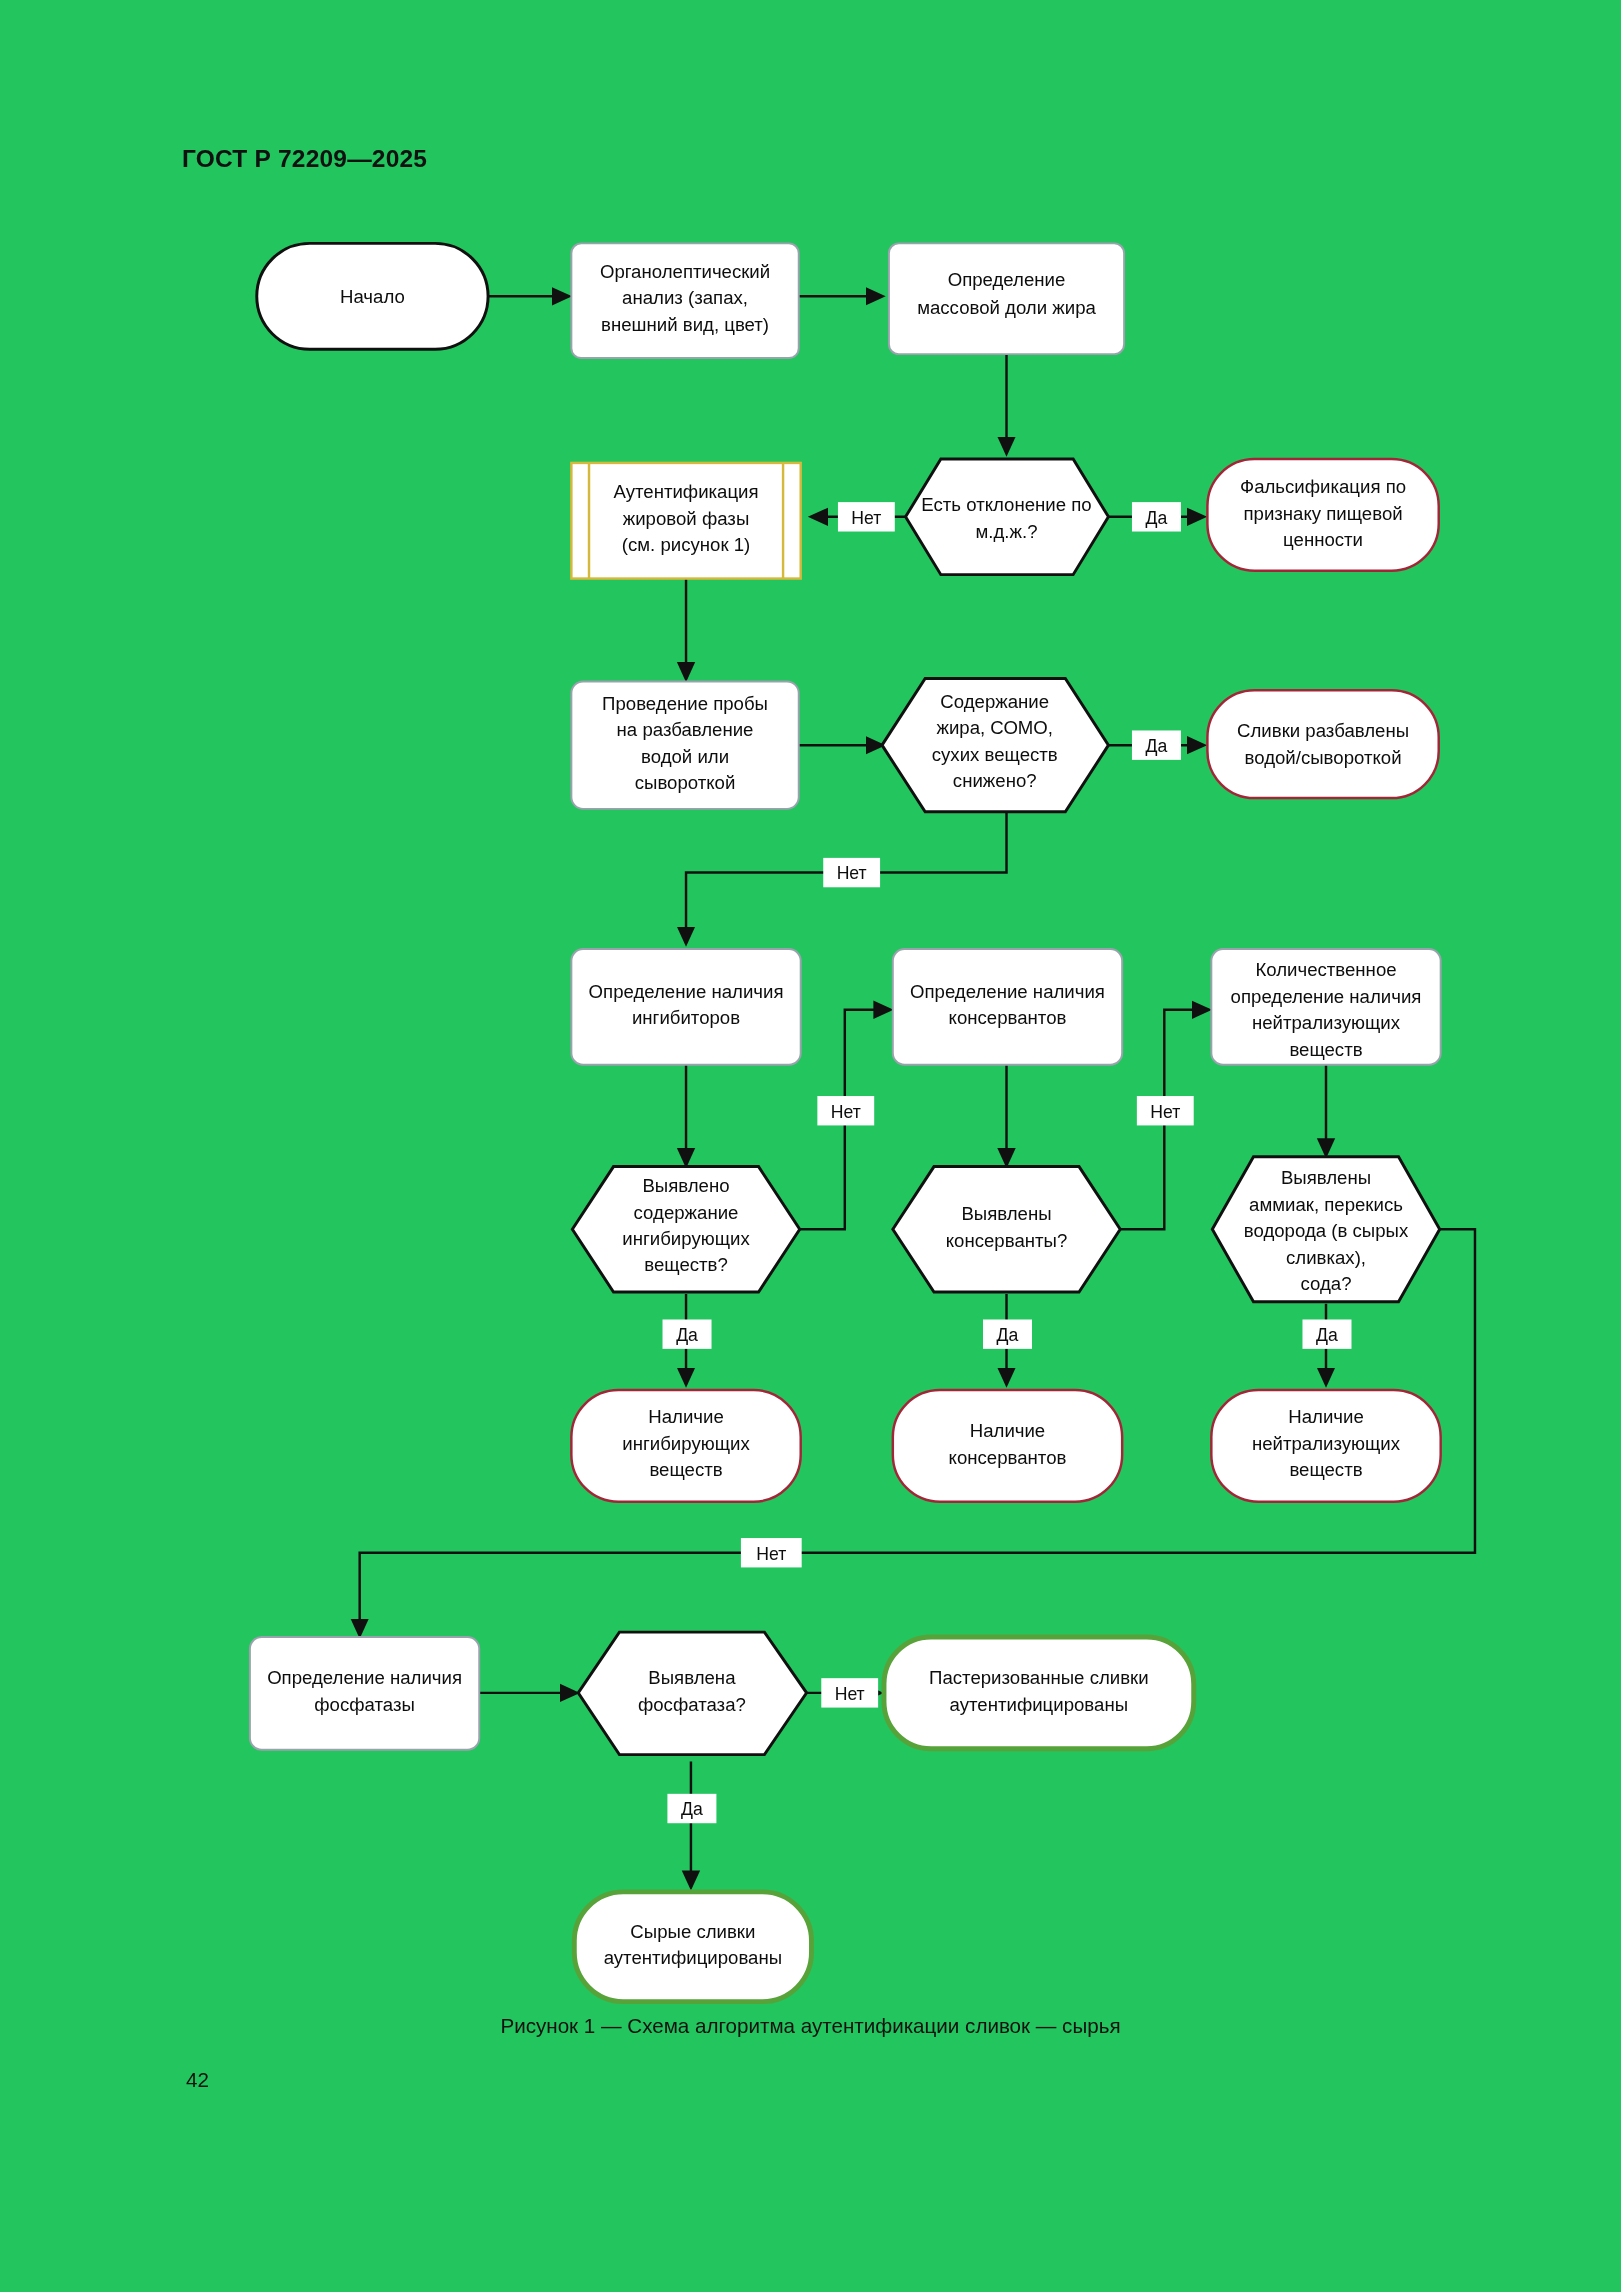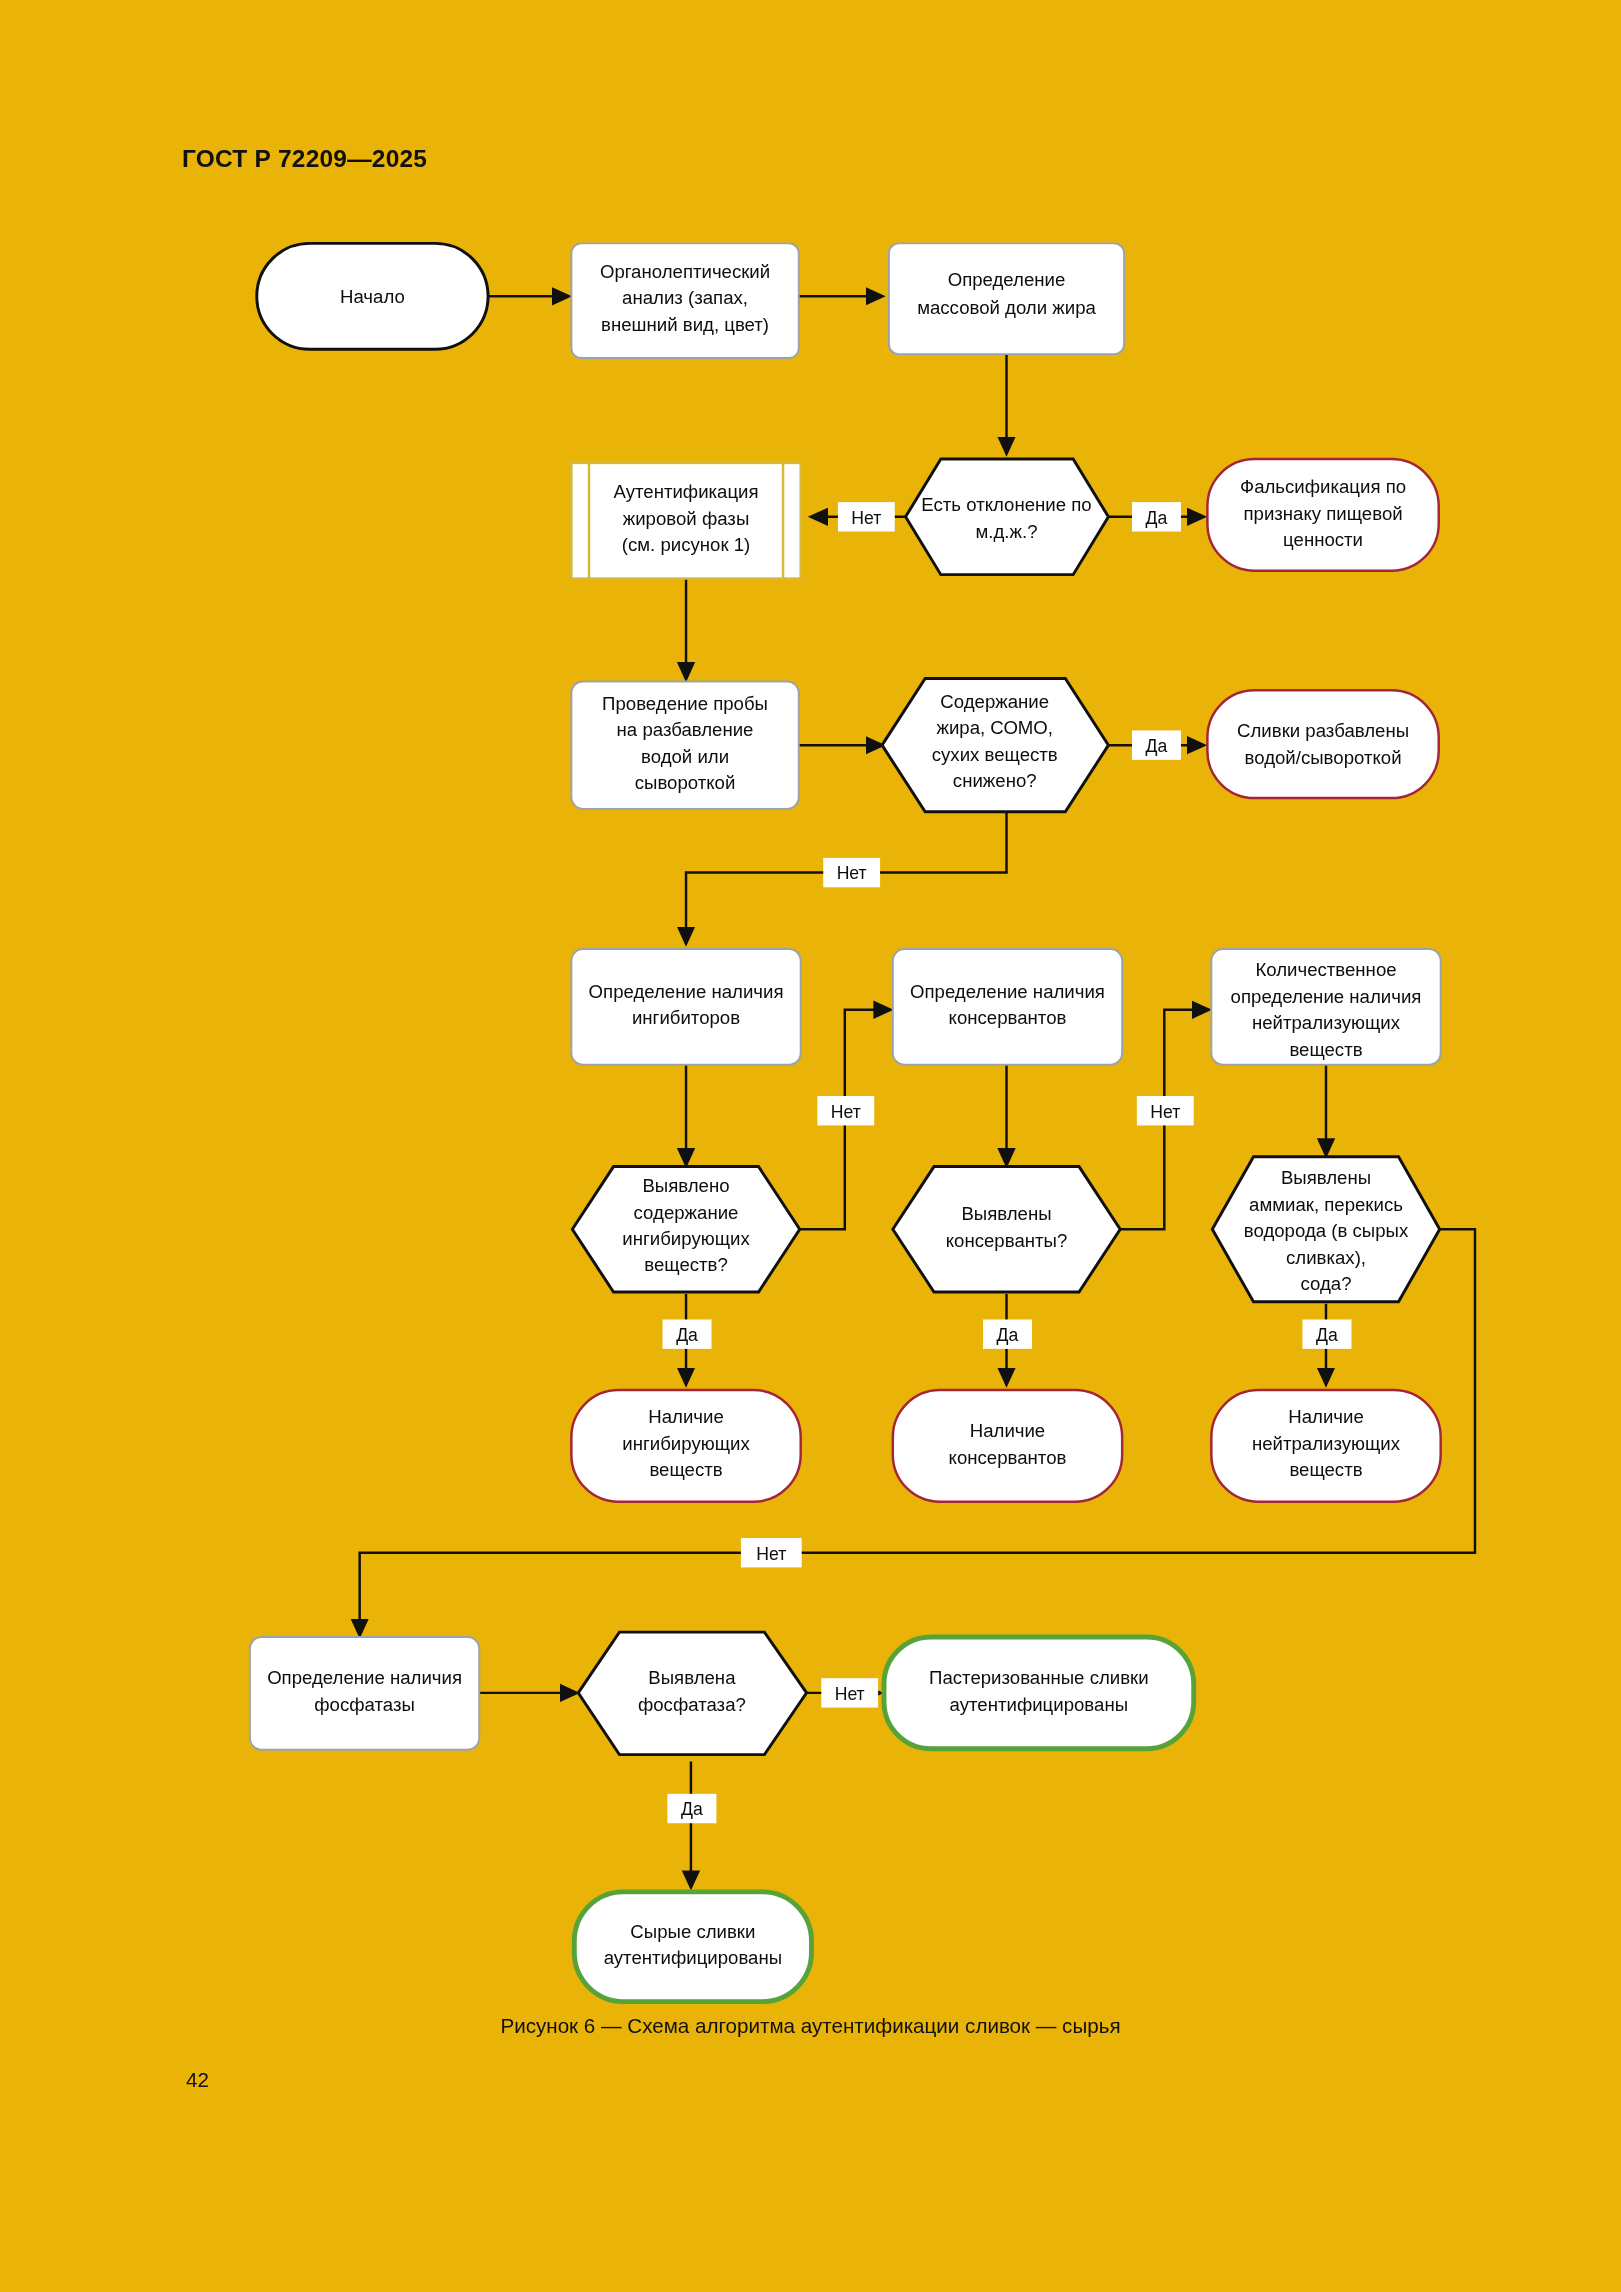--- a/index.html
+++ b/index.html
@@ -12,21 +12,21 @@
     width: 1621px;
     height: 2293px;
     position: relative;
     font-family: "Liberation Sans", sans-serif;
     color: #1a1a1a;
     overflow: hidden;
   }
   .page {
     position: absolute;
     inset: 0;
-    background: #eab308;
+    background: #22c55e;
   }
   .doc-header {
     position: absolute;
     left: 182px;
     top: 145px;
     font-size: 24.5px;
     font-weight: bold;
     letter-spacing: 0.2px;
     color: #111111;
     white-space: nowrap;
@@ -336,17 +336,17 @@
       <text class="node-label" x="1060" y="1745" text-anchor="middle">аутентифицированы</text>
     </g>
 
     <g>
       <rect class="shape-terminator-good" x="586" y="1930" width="242" height="112" rx="50" ry="50"></rect>
       <text class="node-label" x="707" y="1977" text-anchor="middle">Сырые сливки</text>
       <text class="node-label" x="707" y="2004" text-anchor="middle">аутентифицированы</text>
     </g>
   </svg>
 
-  <div class="figure-caption">Рисунок 6 — Схема алгоритма аутентификации сливок — сырья</div>
+  <div class="figure-caption">Рисунок 1 — Схема алгоритма аутентификации сливок — сырья</div>
   <div class="page-number">42</div>
 
 </div>
 
 
 </body></html>

